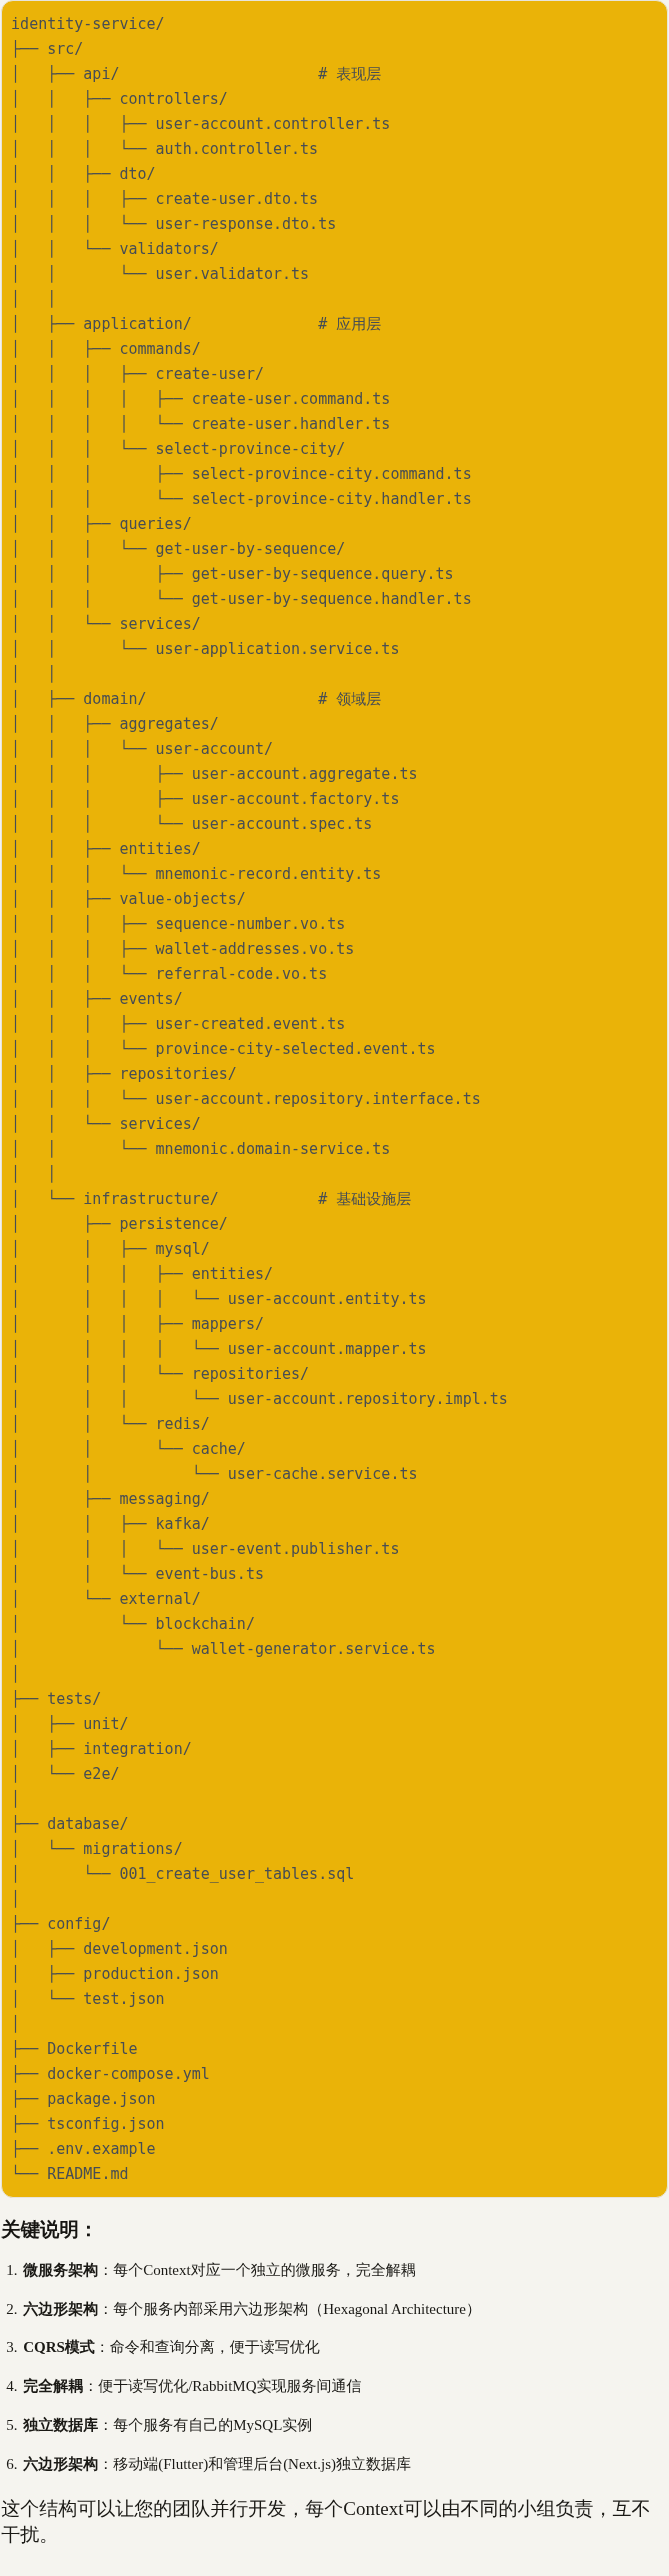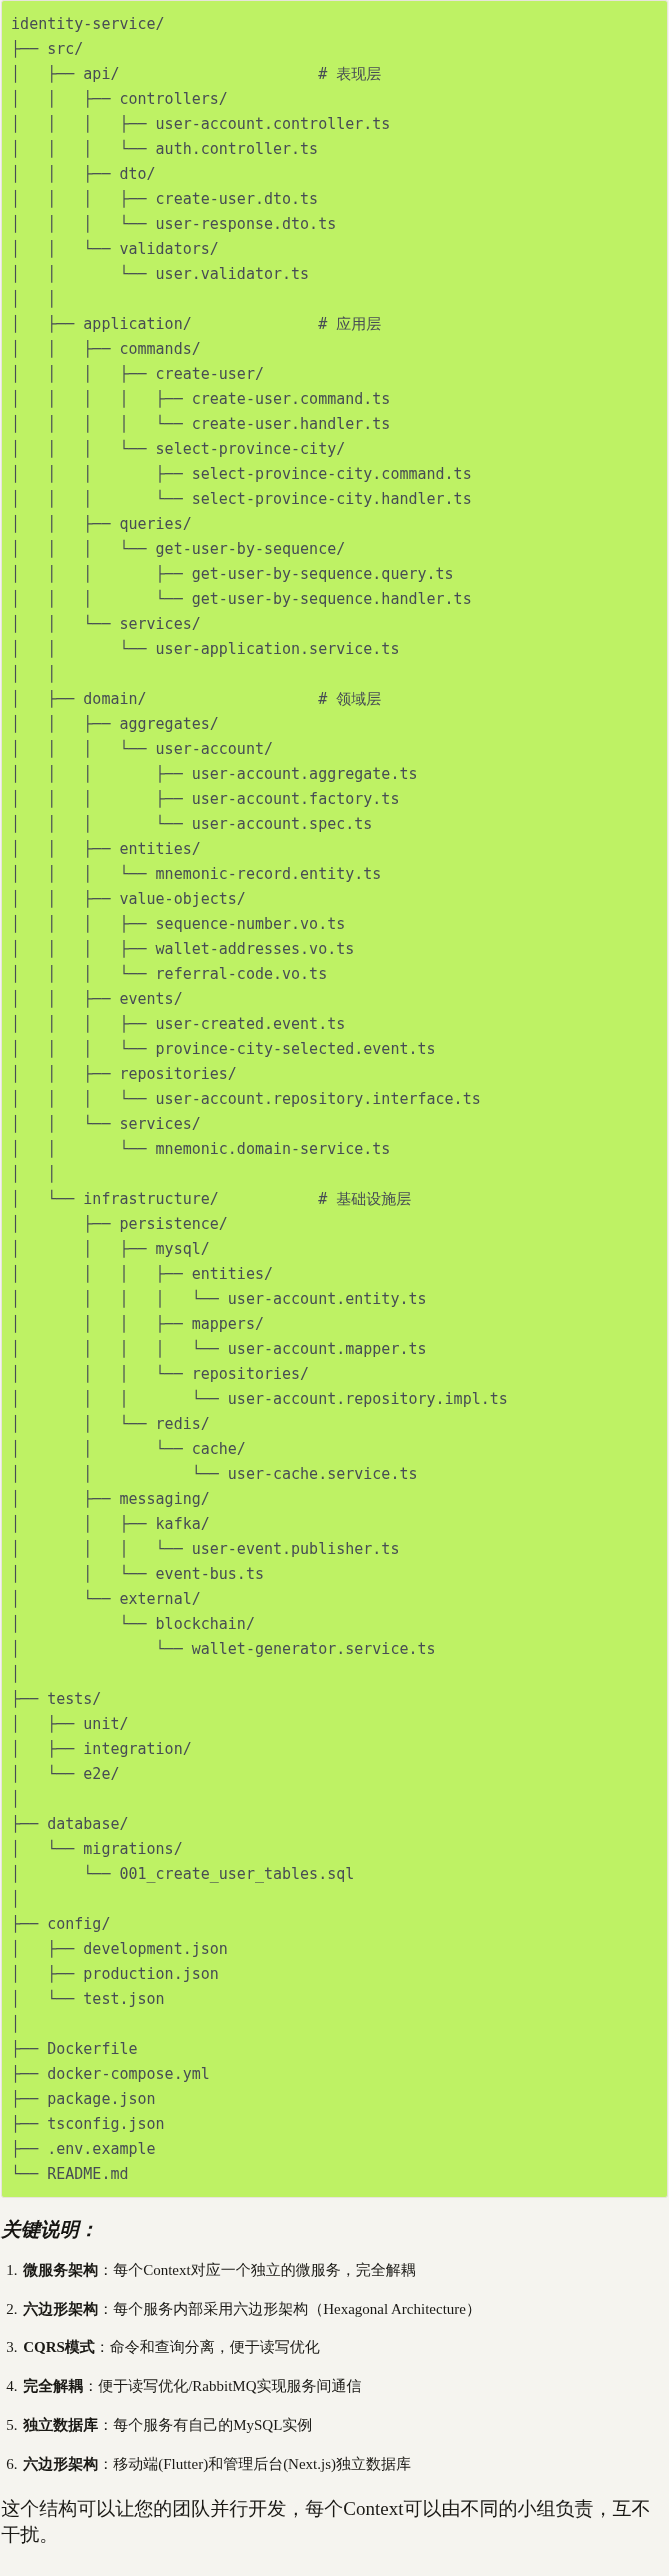--- a/index.html
+++ b/index.html
@@ -21,43 +21,42 @@
     margin: 0;
     padding: 16.3px 5px 12.5px 3.8px;
     font-size: 19.4px;
     line-height: 1.35;
     font-weight: 700;
     color: #161512;
     font-family: "Liberation Serif", serif;
   }
   .codeblock {
     margin: 0 1.3px;
-    background: #bef264;
+    background: #eab308;
     border: 0.6px solid #e7e4db;
-    border-radius: 3px;
+    border-radius: 12px;
     padding: 11.3px 8.8px 10px 8.8px;
     box-sizing: border-box;
   }
   .codeblock pre {
     margin: 0;
     font-family: "DejaVu Sans Mono", "Liberation Mono", monospace;
     font-size: 15px;
     line-height: 25px;
     color: #474d54;
     white-space: pre;
   }
   .notes {
     padding: 0 5px 0 1.3px;
   }
   .notes-heading {
     margin: 17.5px 0 15px 0;
     font-size: 19.4px;
     font-weight: 700;
     color: #161512;
-    font-style: italic;
   }
   .notes-list {
     list-style: none;
     margin: 0;
     padding: 0 0 0 5px;
   }
   .note-item {
     font-size: 15px;
     line-height: 25px;
     margin: 0 0 13.8px 0;

